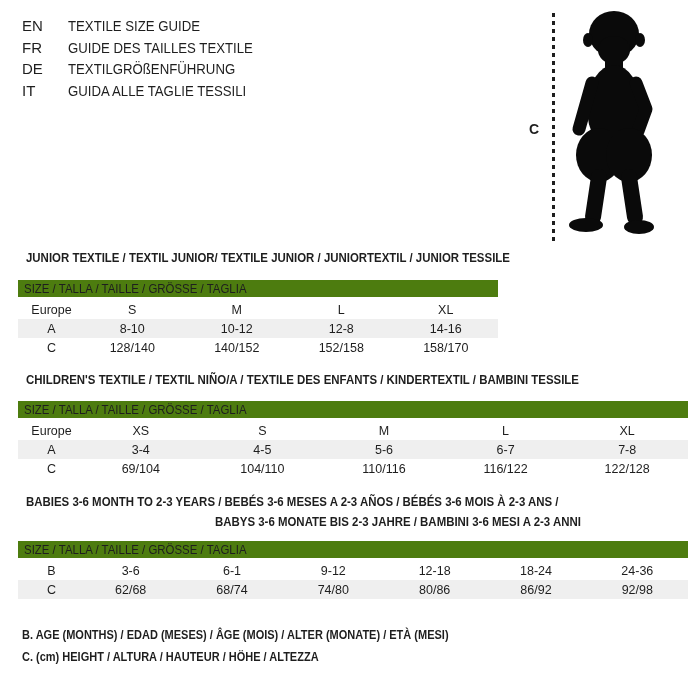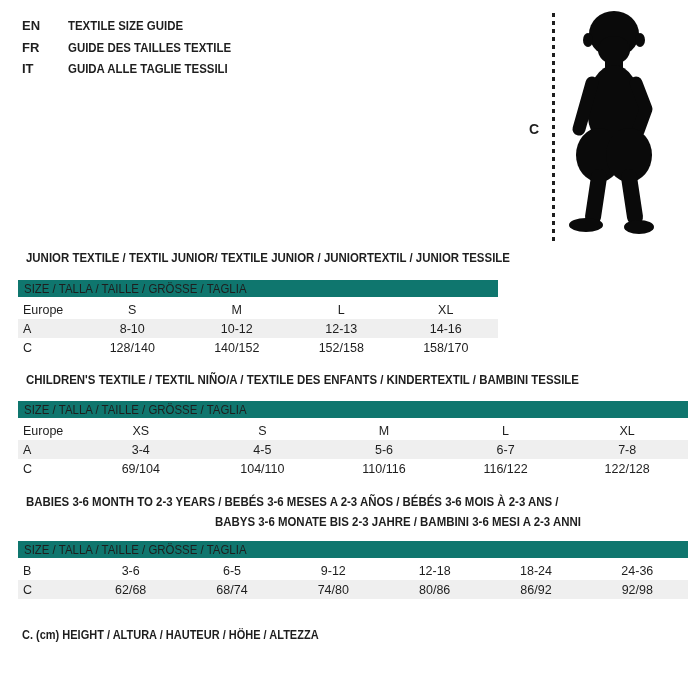--- a/index.html
+++ b/index.html
@@ -8,43 +8,43 @@
     background: #ffffff;
     font-family: "Liberation Sans", sans-serif;
     color: #1e1e1e;
     -webkit-font-smoothing: antialiased;
   }
   .abs { position: absolute; }
   .cond { display: inline-block; transform: scaleX(0.88); transform-origin: 0 50%; white-space: nowrap; }
 
   
   .langs { left: 22px; top: 15px; }
-  .lang-row { display: flex; line-height: 21.6px; font-size: 13px; font-weight: bold; }
+  .lang-row { display: flex; line-height: 21.6px; font-size: 15px; font-weight: normal; }
   .lang-code { width: 46px; flex: 0 0 46px; }
 
   
   .measure-line {
     left: 552px; top: 13px; width: 3px; height: 228px;
     background: repeating-linear-gradient(to bottom, #1e1e1e 0 4px, transparent 4px 8px);
   }
   .measure-label { left: 529px; top: 121px; font-size: 14px; font-weight: bold; }
   .silhouette { left: 566px; top: 9px; }
 
   
   .sec-title { font-size: 13px; font-weight: bold; line-height: 20px; left: 26px; }
   .t-junior   { top: 248px; }
   .t-children { top: 370px; }
   .t-babies   { top: 492px; text-align: right; }
 
   
   .size-table { border-collapse: collapse; table-layout: fixed; font-size: 12.5px; position: absolute; left: 18px; }
   .size-table td { height: 19px; padding: 0; text-align: center; vertical-align: middle; }
-  .size-table td.lbl { text-align: left; padding-left: 5px; }
+  .size-table td.lbl { text-align: center; padding-left: 5px; }
   .size-table tr.hdr td {
-    background: #0f766e; text-align: left; padding-left: 6px;
+    background: #4d7c0f; text-align: left; padding-left: 6px;
     height: 17px; font-size: 13px; border-bottom: 3px solid #ffffff;
   }
   .size-table tr.shaded td { background: #efefef; }
   .w-narrow { width: 480px; }
   .w-wide   { width: 670px; }
   col.col-label { width: 62px; }
   .tbl-junior   { top: 280px; }
   .tbl-children { top: 401px; }
   .tbl-babies   { top: 541px; }
 
@@ -57,20 +57,24 @@
 <div class="abs langs">
   <div class="lang-row">
     <span class="lang-code">EN</span>
     <span class="cond">TEXTILE SIZE GUIDE</span>
   </div>
   <div class="lang-row">
     <span class="lang-code">FR</span>
     <span class="cond">GUIDE DES TAILLES TEXTILE</span>
   </div>
   <div class="lang-row">
+    <span class="lang-code">DE</span>
+    <span class="cond">TEXTILGRÖßENFÜHRUNG</span>
+  </div>
+  <div class="lang-row">
     <span class="lang-code">IT</span>
     <span class="cond">GUIDA ALLE TAGLIE TESSILI</span>
   </div>
 </div>
 
 <div class="abs measure-line"></div>
 <div class="abs measure-label">C</div>
 <svg class="abs silhouette" width="100" height="230" viewBox="0 0 100 230">
   <g fill="#0a0a0a" stroke="#0a0a0a">
 
@@ -116,21 +120,21 @@
     <td class="lbl">Europe</td>
     <td>S</td>
     <td>M</td>
     <td>L</td>
     <td>XL</td>
   </tr>
   <tr class="shaded">
     <td class="lbl">A</td>
     <td>8-10</td>
     <td>10-12</td>
-    <td>12-13</td>
+    <td>12-8</td>
     <td>14-16</td>
   </tr>
   <tr>
     <td class="lbl">C</td>
     <td>128/140</td>
     <td>140/152</td>
     <td>152/158</td>
     <td>158/170</td>
   </tr>
 </tbody>
@@ -193,33 +197,34 @@
       <col>
       <col>
     </colgroup>
   <tbody>
       <tr class="hdr">
     <td colspan="7"><span class="cond">SIZE / TALLA / TAILLE / GRÖSSE / TAGLIA</span></td>
   </tr>
   <tr>
     <td class="lbl">B</td>
     <td>3-6</td>
-    <td>6-5</td>
+    <td>6-1</td>
     <td>9-12</td>
     <td>12-18</td>
     <td>18-24</td>
     <td>24-36</td>
   </tr>
   <tr class="shaded">
     <td class="lbl">C</td>
     <td>62/68</td>
     <td>68/74</td>
     <td>74/80</td>
     <td>80/86</td>
     <td>86/92</td>
     <td>92/98</td>
   </tr>
 </tbody>
   </table>
 
 <div class="abs legend">
+  <div><span class="cond">B. AGE (MONTHS) / EDAD (MESES) / ÂGE (MOIS) / ALTER (MONATE) / ETÀ (MESI)</span></div>
   <div><span class="cond">C. (cm) HEIGHT / ALTURA / HAUTEUR / HÖHE / ALTEZZA</span></div>
 </div>
 
 </body></html>

